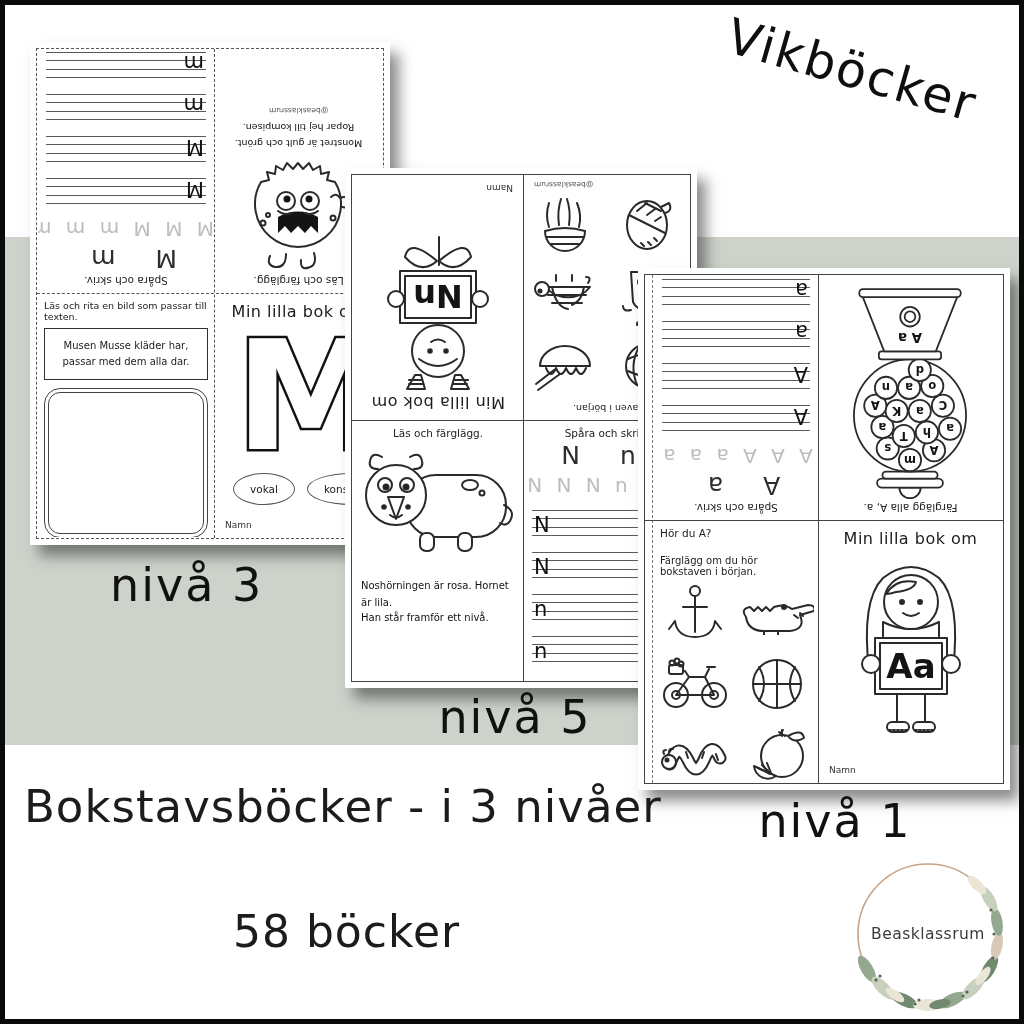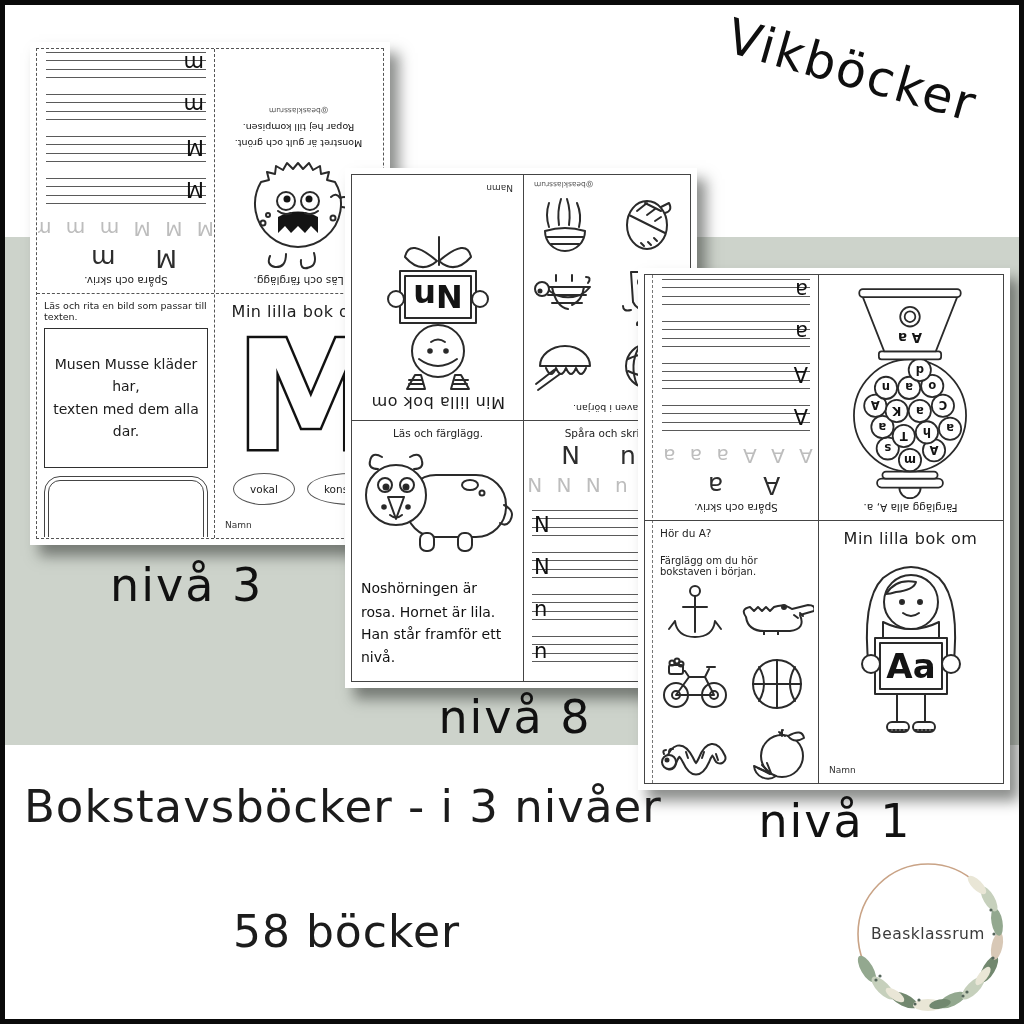--- a/index.html
+++ b/index.html
@@ -32,24 +32,24 @@
   .staffgrp{position:relative;height:31px;margin:8px 8px 11px}
   .stafflines{position:absolute;left:0;right:0;top:5px;bottom:0;display:flex;flex-direction:column;justify-content:space-between}
   .stafflines i{display:block;height:0;border-top:1px solid #5a5a5a}
   .staffletter{position:absolute;left:2px;bottom:0;font-size:21px;line-height:1;z-index:1;color:#111}
 
   .covertitle{font-size:16px;text-align:center;margin:8px 2px 0;letter-spacing:.5px;white-space:nowrap}
   .namelabel{position:absolute;left:10px;bottom:7px;font-size:9px;color:#333}
   .credit{font-size:7.5px;color:#555}
   .ovalrow{display:flex;gap:12px;justify-content:flex-start;margin:10px 0 0 18px}
   .oval{border:1px solid #555;border-radius:50%;padding:9px 16px;font-size:10.5px;white-space:nowrap}
-  .storybox{border:1.5px solid #2f2f2f;margin:6px 6px 8px;padding:24px 4px;text-align:center;font-size:14px;line-height:1.6}
+  .storybox{border:1.5px solid #2f2f2f;margin:6px 6px 8px;padding:9px 4px;text-align:center;font-size:10px;line-height:1.6}
   .drawbox{margin:2px 6px;height:148px;border:1.5px solid #444;border-radius:16px;position:relative}
   .drawbox .inner{position:absolute;inset:3px;border:1px solid #444;border-radius:12px}
-  .smalltext{font-size:14px;line-height:1.7;margin:4px 8px;color:#111}
+  .smalltext{font-size:10px;line-height:1.7;margin:4px 8px;color:#111}
   .picgrid{display:grid;grid-template-columns:1fr 1fr;justify-items:center;align-items:center;margin-top:2px}
   .picgrid .cell{width:78px;height:70px;display:flex;align-items:center;justify-content:center}
   svg{display:block}
   .lineart{stroke:#2a2a2a;fill:none;stroke-width:2;stroke-linecap:round;stroke-linejoin:round}
 
   
   .hand{position:absolute;font-size:49px;letter-spacing:2px;color:#0f0f0f;white-space:nowrap}
   #vik{left:702px;top:42px;width:300px;text-align:center;transform:rotate(16deg);z-index:6}
   .lvl{position:absolute;font-size:46px;letter-spacing:2px;color:#111;z-index:6;white-space:nowrap}
   #lvl3{left:110px;top:558px;width:230px;}
@@ -135,21 +135,21 @@
     </span>
     <div class="smalltext center" style="font-size:9.5px">Monstret är gult och grönt.</div>
     <div class="smalltext center" style="font-size:9.5px;margin-top:-4px">Ropar hej till kompisen.</div>
     <div class="credit center">@beasklassrum</div>
   </div>
 
   <div class="q" style="left:8px;top:252px;width:176px;height:243px">
     <div class="cap" style="font-size:9.5px">Läs och rita en bild som passar till texten.</div>
     <div class="storybox">
       <span>Musen Musse kläder har,</span><br>
-      <span>texten med dem alla dar.</span>
+      <span>passar med dem alla dar.</span>
     </div>
     <div class="drawbox">
         <div class="inner"></div>
       </div>
   </div>
 
   <div class="q" style="left:185px;top:252px;width:167px;height:243px">
     <div class="covertitle">Min lilla bok om</div>
     <svg width="200" height="140" viewBox="0 0 200 140" style="margin:2px 0 0 6px">
       <text x="90" y="126" text-anchor="middle" font-size="152" font-weight="bold" fill="#ffffff" stroke="#111" stroke-width="5" paint-order="stroke">M</text>
@@ -329,21 +329,21 @@
         <span class="staffletter">n</span>
         <span class="stafflines">
           <i></i>
           <i></i>
           <i></i>
           <i></i>
         </span>
       </div>
   </div>
 </div>
-<div class="lvl" id="lvl2">nivå 8</div>
+<div class="lvl" id="lvl2">nivå 5</div>
 
 <div class="sheet" id="sheetA">
   <div class="rule solid"></div>
   <div class="vdiv" style="left:14px;border-left:1.5px dashed #777"></div>
   <div class="vdiv solid" style="left:180px"></div>
   <div class="hdiv solid" style="top:252px"></div>
 
   <div class="q rot" style="left:16px;top:8px;width:164px;height:244px">
     <div class="cap center">Spåra och skriv.</div>
     <div class="tracepair">A a</div>

